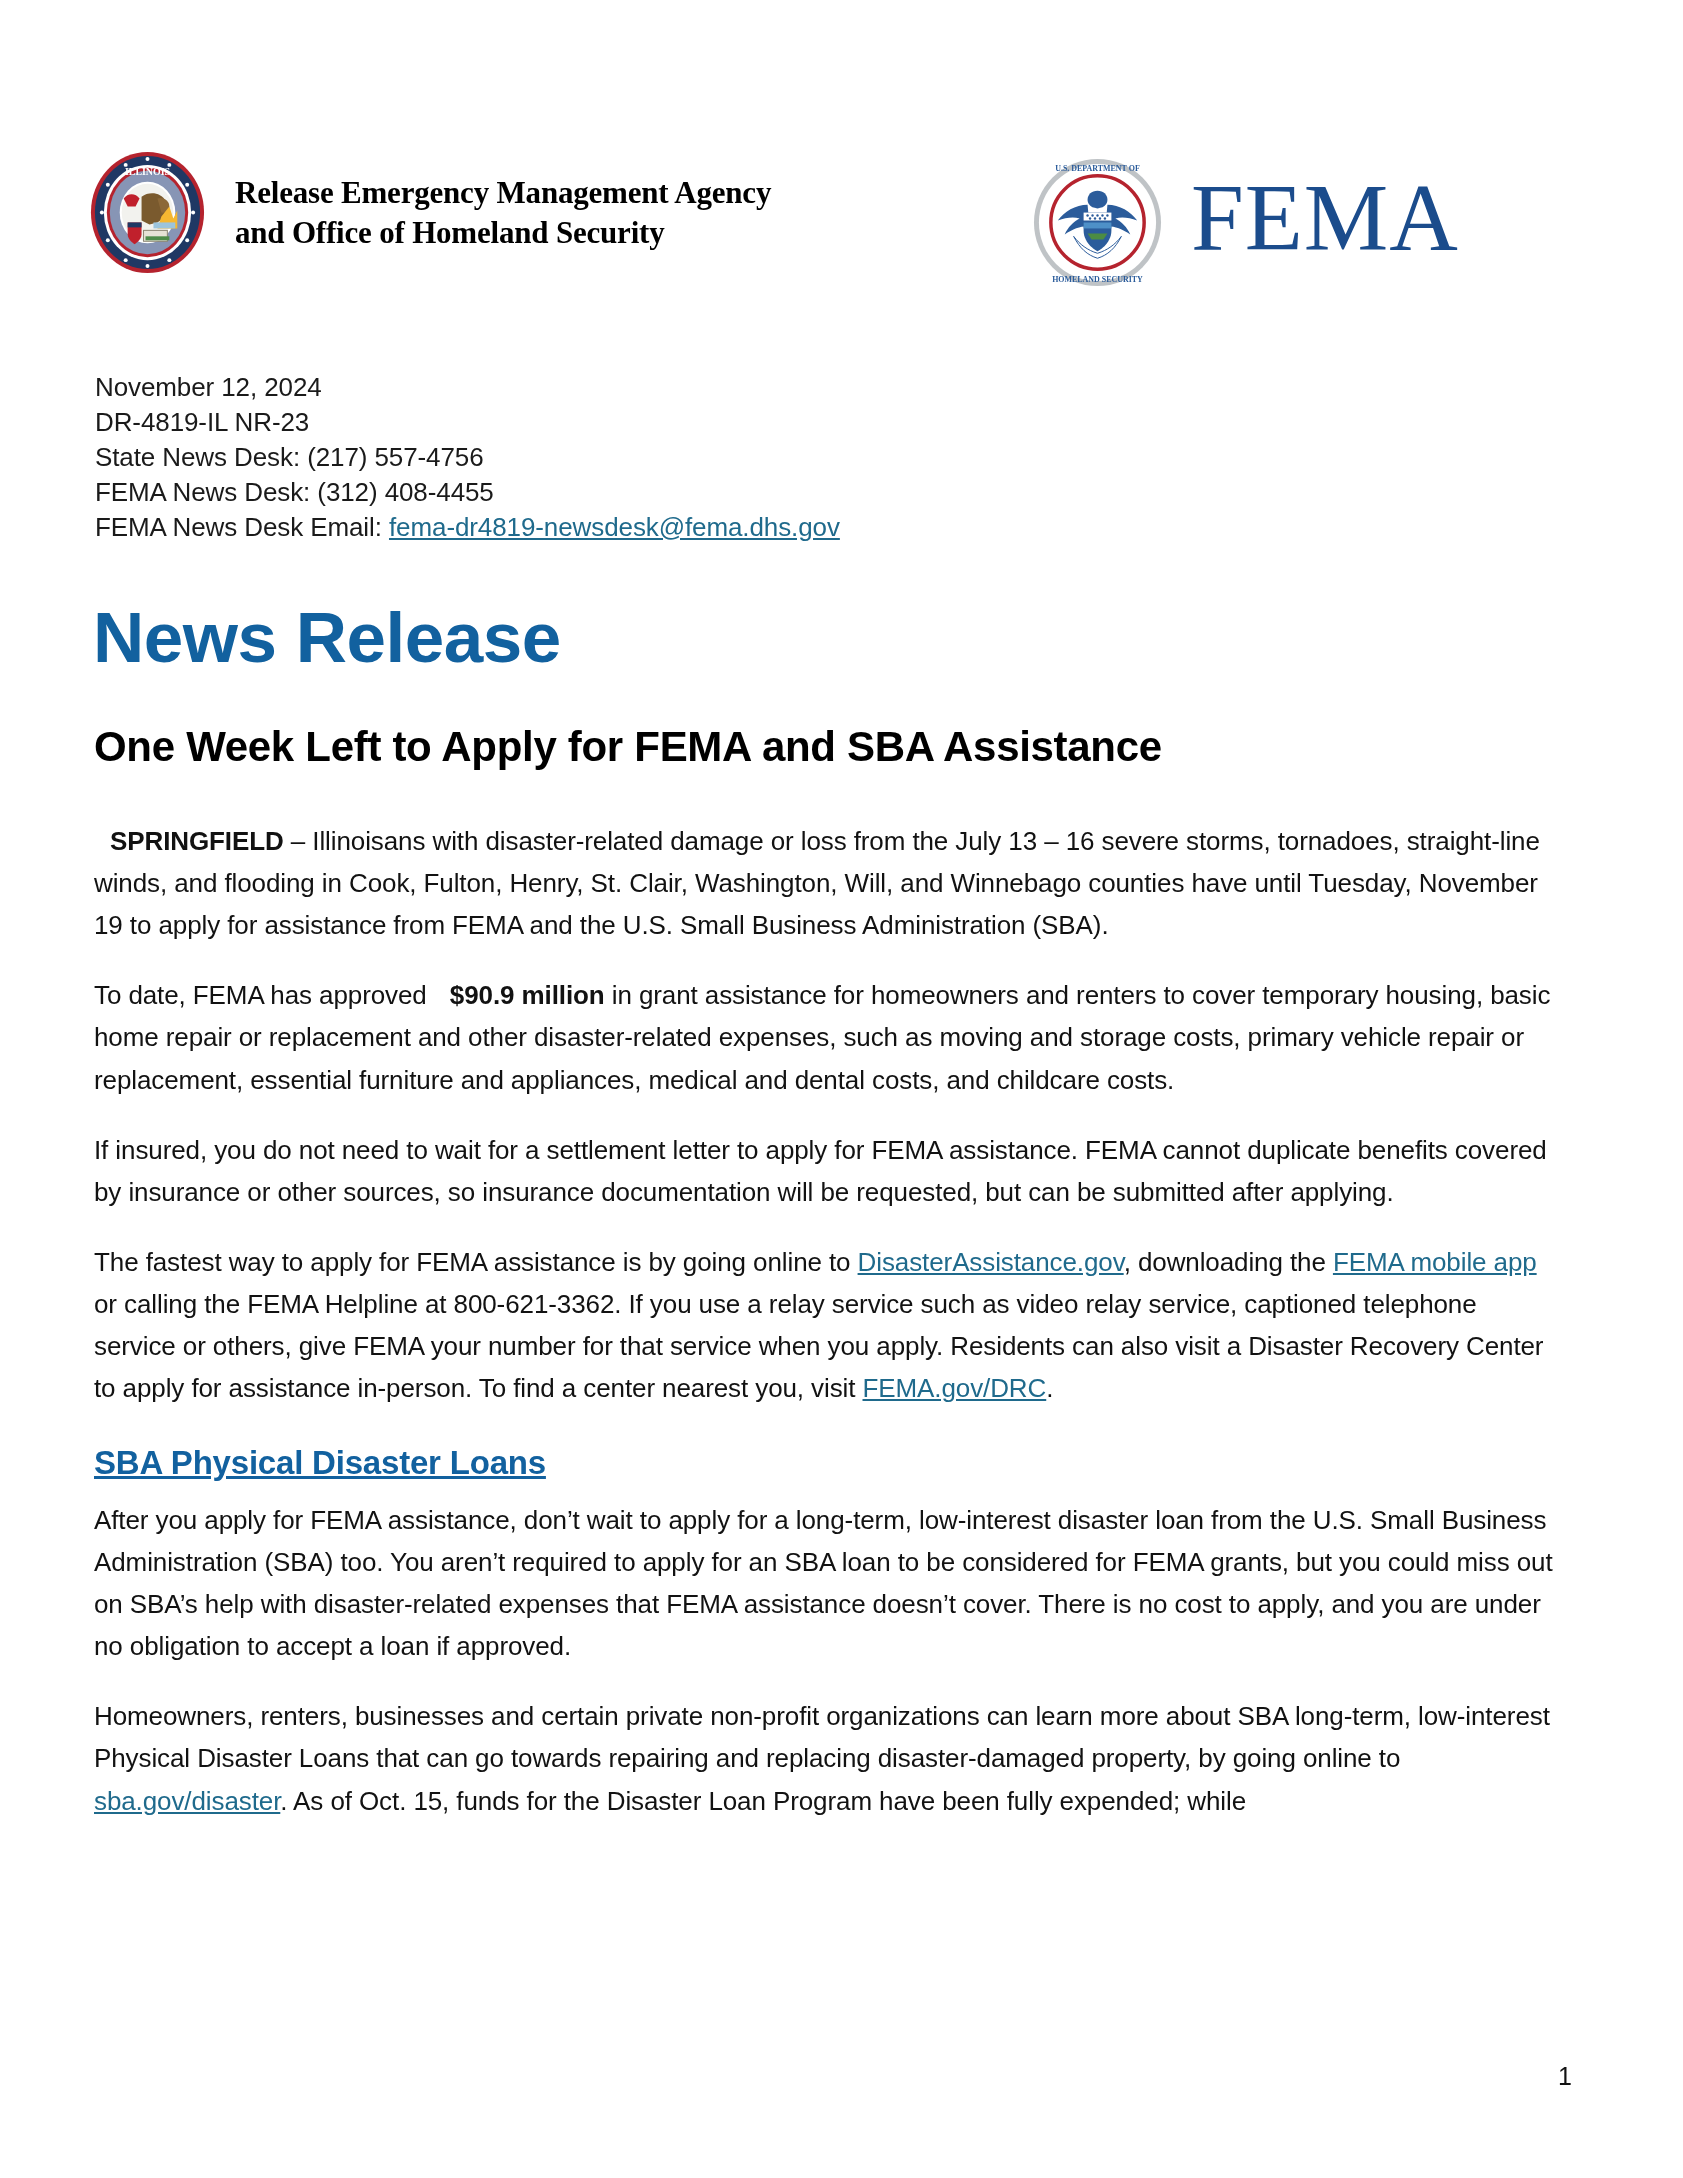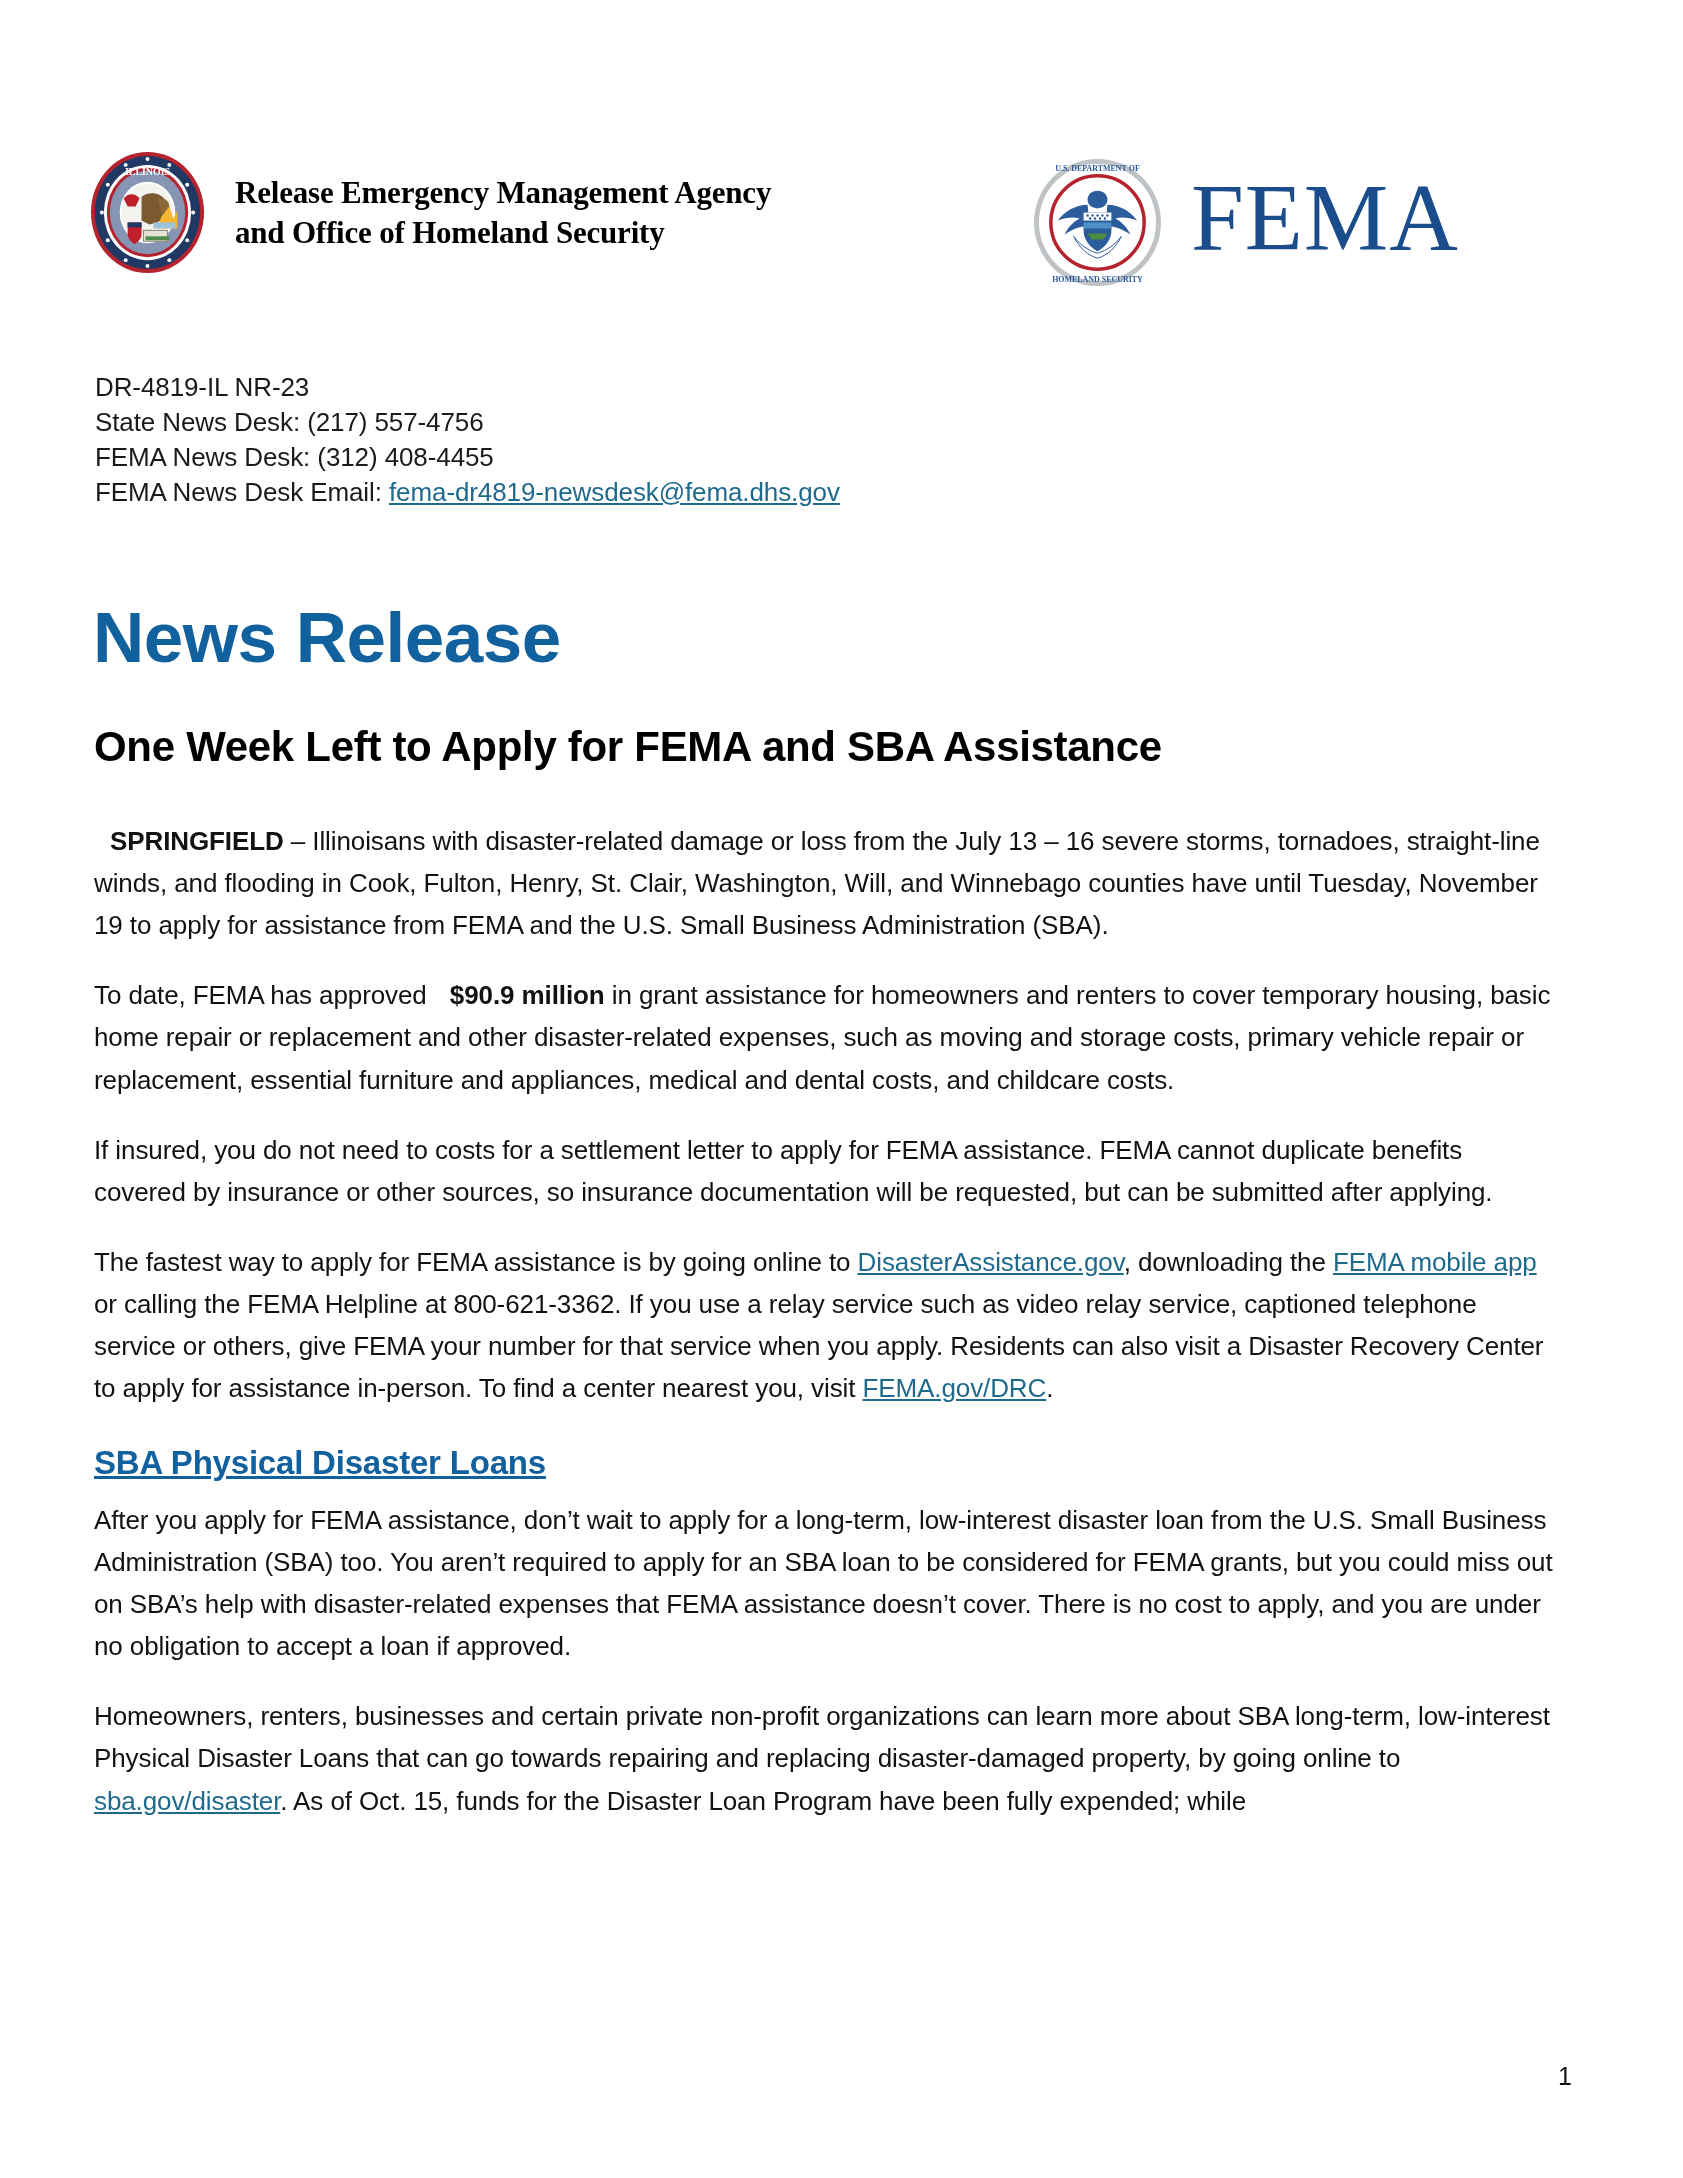--- a/index.html
+++ b/index.html
@@ -247,36 +247,37 @@
           <path d="M44 82 C50 90 58 96 68 99 C78 96 86 90 92 82 C86 94 78 101 68 104 C58 101 50 94 44 82 Z" fill="#ffffff" stroke="#2B5C9B" stroke-width="1"></path>
           <text x="68" y="16" font-size="8" font-family="Liberation Serif, serif" font-weight="bold" fill="#2B5C9B" text-anchor="middle">U.S. DEPARTMENT OF</text>
           <text x="68" y="128" font-size="8" font-family="Liberation Serif, serif" font-weight="bold" fill="#2B5C9B" text-anchor="middle">HOMELAND SECURITY</text>
         </svg>
       </div>
       <div class="fema-word">FEMA</div>
     </div>
   </div>
 
   <div class="contact">
+    <div>November 12, 2024</div>
     <div>DR-4819-IL NR-23</div>
     <div>State News Desk: (217) 557-4756</div>
     <div>FEMA News Desk: (312) 408-4455</div>
     <div><span>FEMA News Desk Email: </span><a class="link" href="#">fema-dr4819-newsdesk@fema.dhs.gov</a></div>
   </div>
 
   <div class="news-release">News Release</div>
   <div class="headline">One Week Left to Apply for FEMA and SBA Assistance</div>
 
   <div class="body-wrap">
 
     <p><b>SPRINGFIELD</b><span> – Illinoisans with disaster-related damage or loss from the July 13 – 16 severe storms, tornadoes, straight-line winds, and flooding in Cook, Fulton, Henry, St. Clair, Washington, Will, and Winnebago counties have until Tuesday, November 19 to apply for assistance from FEMA and the U.S. Small Business Administration (SBA).</span></p>
 
     <p><span>To date, FEMA has approved </span><b>$90.9 million</b><span> in grant assistance for homeowners and renters to cover temporary housing, basic home repair or replacement and other disaster-related expenses, such as moving and storage costs, primary vehicle repair or replacement, essential furniture and appliances, medical and dental costs, and childcare costs.</span></p>
 
-    <p>If insured, you do not need to costs for a settlement letter to apply for FEMA assistance. FEMA cannot duplicate benefits covered by insurance or other sources, so insurance documentation will be requested, but can be submitted after applying.</p>
+    <p>If insured, you do not need to wait for a settlement letter to apply for FEMA assistance. FEMA cannot duplicate benefits covered by insurance or other sources, so insurance documentation will be requested, but can be submitted after applying.</p>
 
     <p><span>The fastest way to apply for FEMA assistance is by going online to </span><a class="link" href="#">DisasterAssistance.gov</a><span>, downloading the </span><a class="link" href="#">FEMA mobile app</a><span> or calling the FEMA Helpline at 800-621-3362. If you use a relay service such as video relay service, captioned telephone service or others, give FEMA your number for that service when you apply. Residents can also visit a Disaster Recovery Center to apply for assistance in-person. To find a center nearest you, visit </span><a class="link" href="#">FEMA.gov/DRC</a><span>.</span></p>
 
     <div class="section-head">SBA Physical Disaster Loans</div>
 
     <p>After you apply for FEMA assistance, don’t wait to apply for a long-term, low-interest disaster loan from the U.S. Small Business Administration (SBA) too. You aren’t required to apply for an SBA loan to be considered for FEMA grants, but you could miss out on SBA’s help with disaster-related expenses that FEMA assistance doesn’t cover. There is no cost to apply, and you are under no obligation to accept a loan if approved.</p>
 
     <p><span>Homeowners, renters, businesses and certain private non-profit organizations can learn more about SBA long-term, low-interest Physical Disaster Loans that can go towards repairing and replacing disaster-damaged property, by going online to </span><a class="link" href="#">sba.gov/disaster</a><span>. As of Oct. 15, funds for the Disaster Loan Program have been fully expended; while</span></p>
   </div>
 

